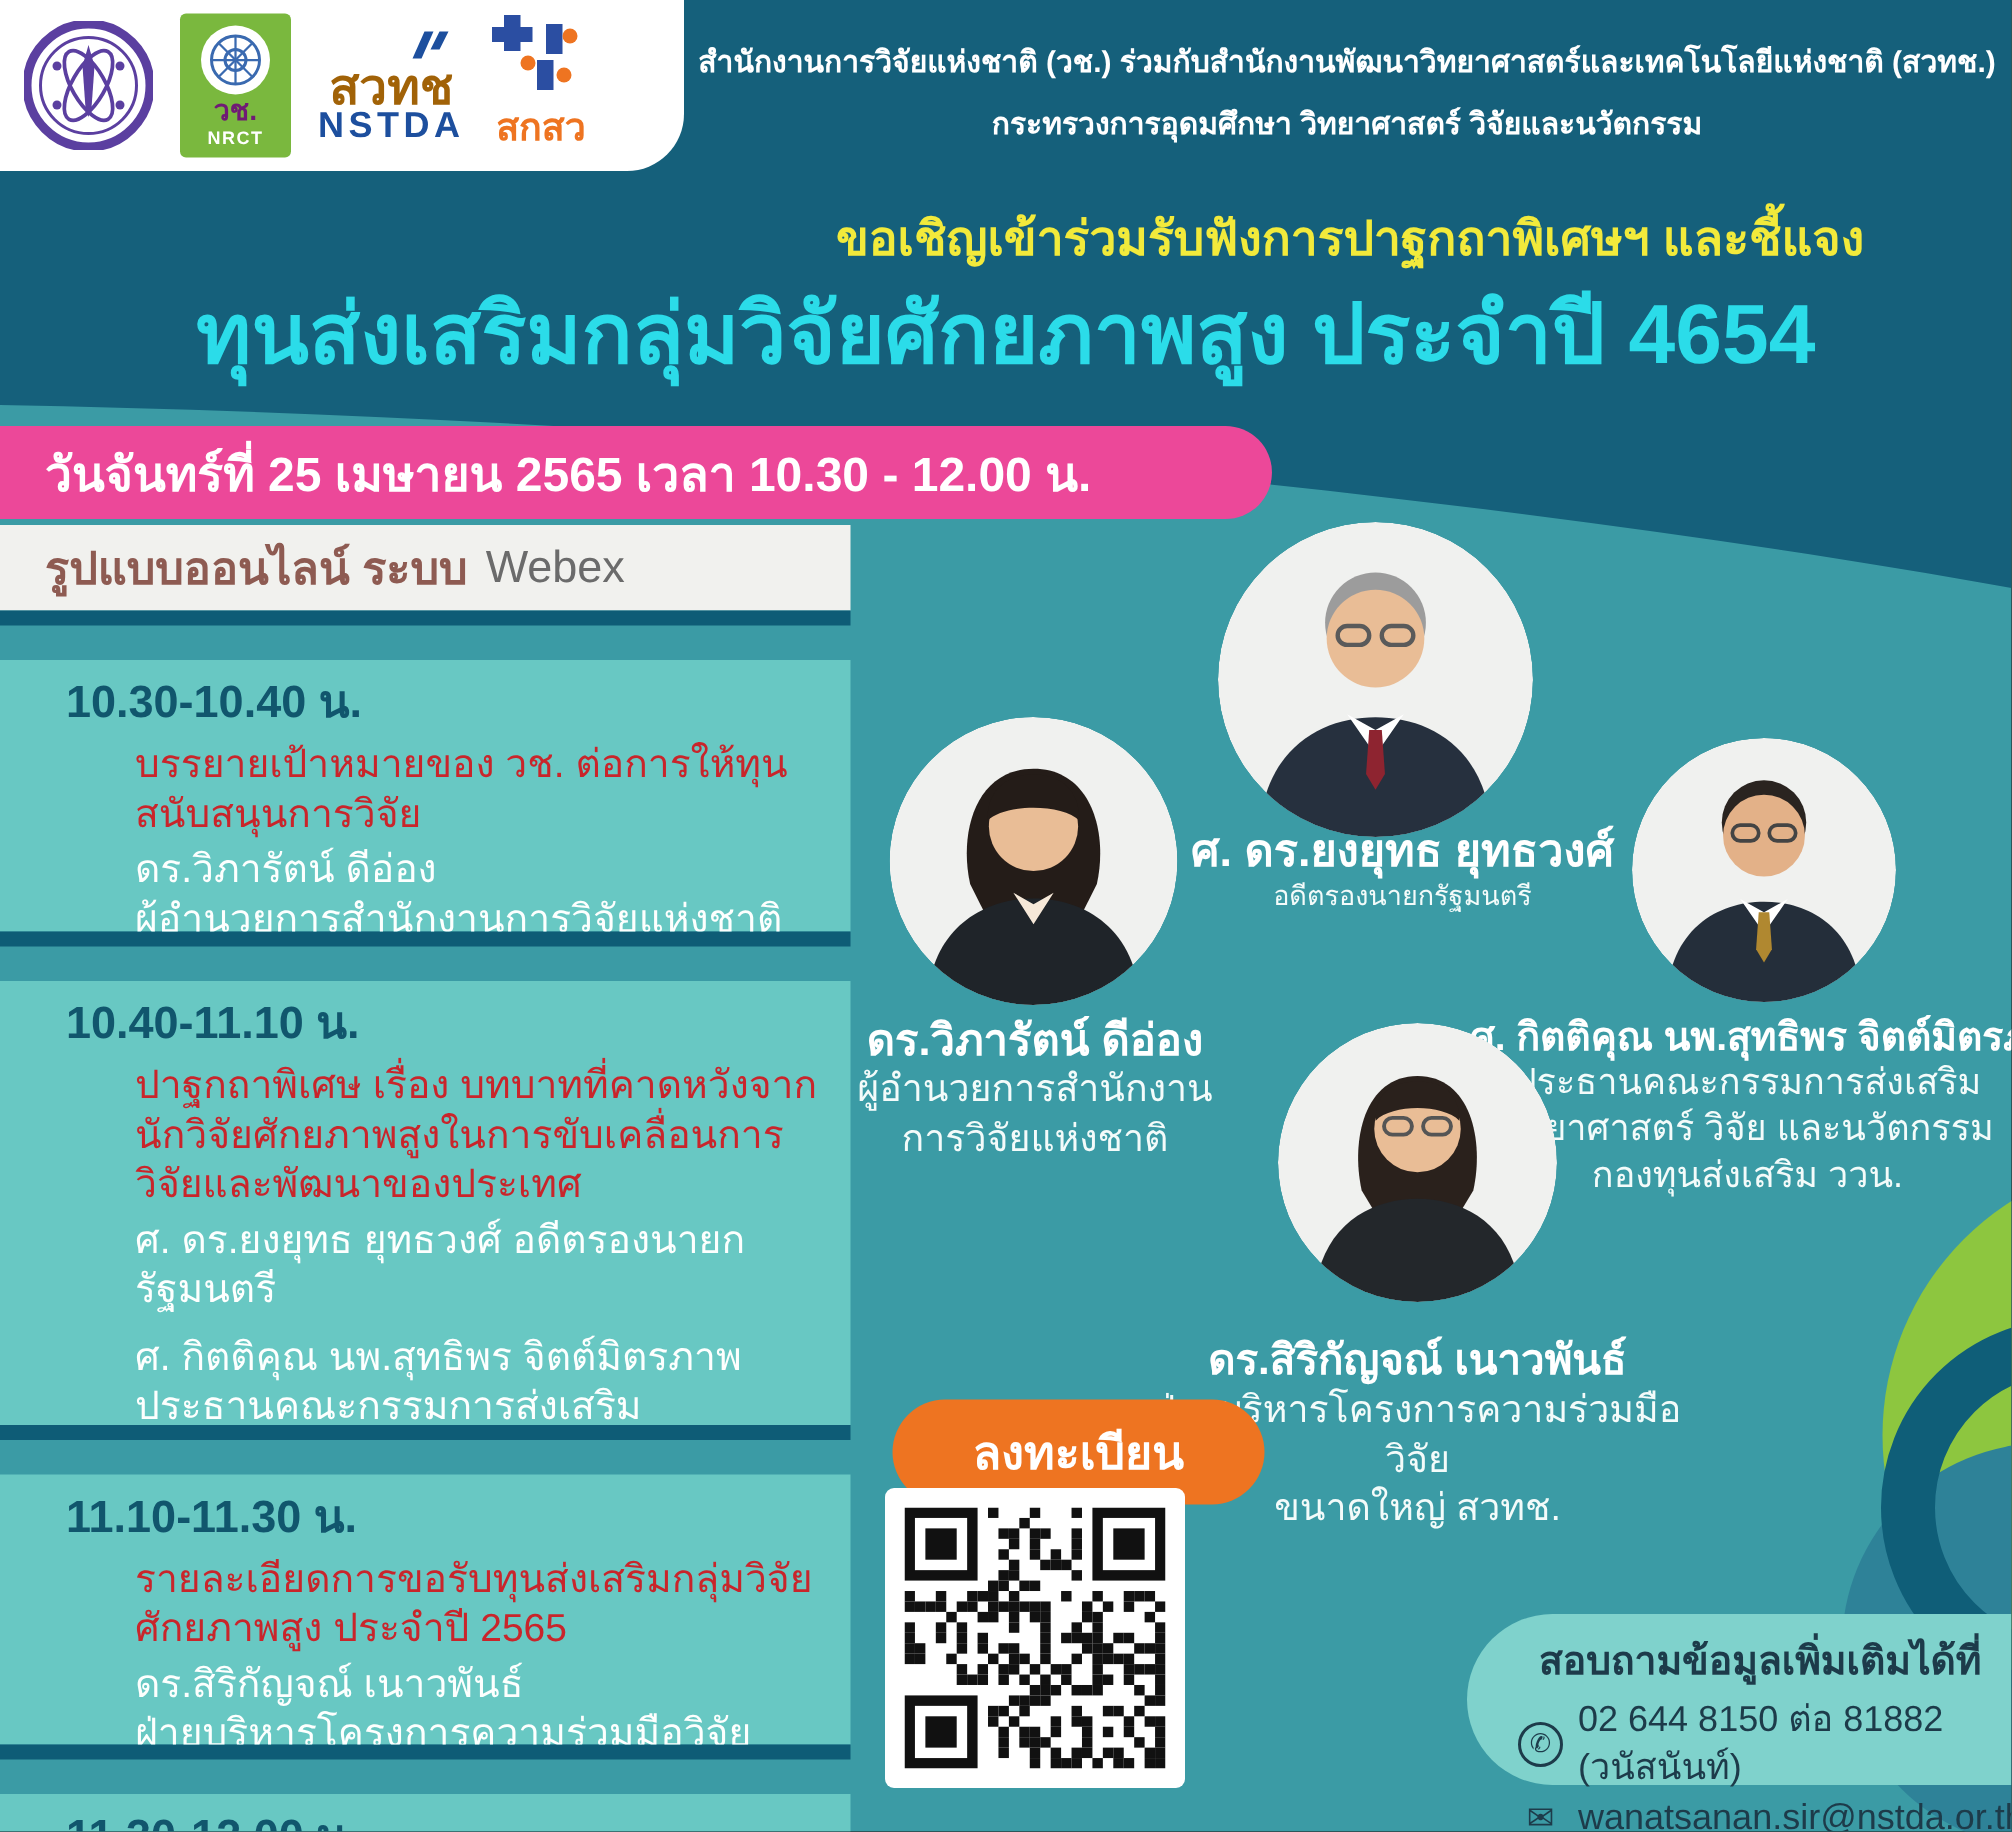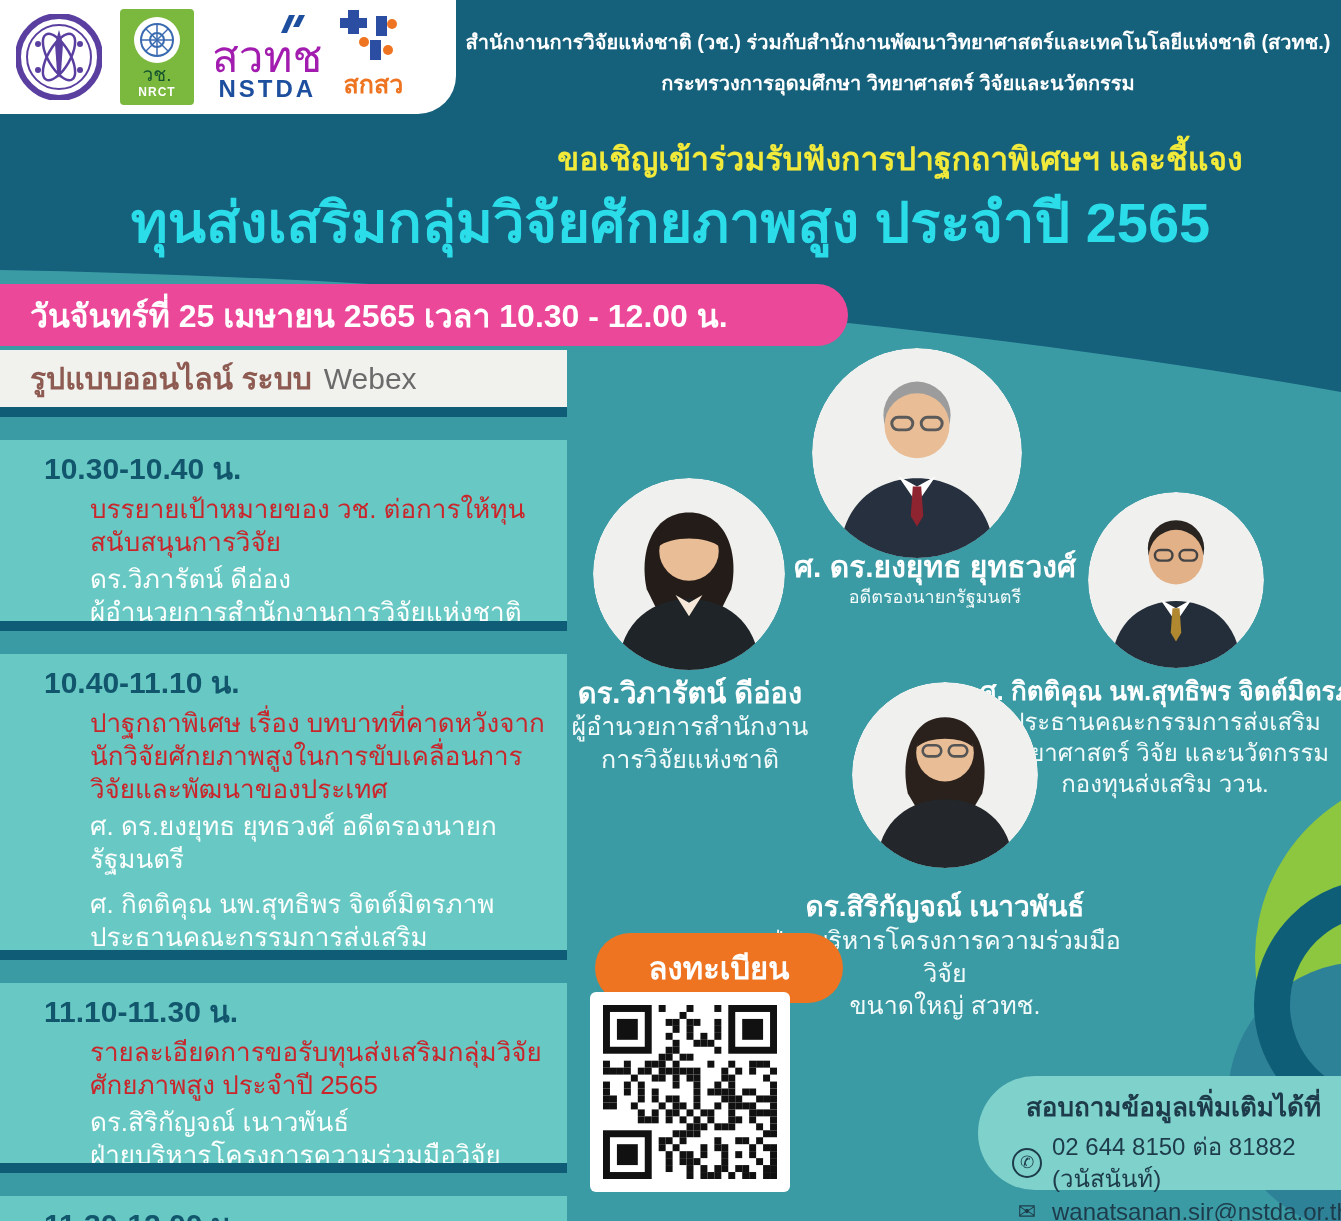--- a/index.html
+++ b/index.html
@@ -10,24 +10,24 @@
   .hero{position:absolute;top:0;left:0;width:1341px;height:268px;background:#15607B;}
   .hero-curve{position:absolute;top:266px;left:0;width:1341px;height:132px;display:block;}
 
   
   .logo-bar{position:absolute;top:0;left:0;width:456px;height:114px;background:#ffffff;
             border-radius:0 0 38px 0;display:flex;align-items:center;gap:18px;padding-left:16px;
             box-sizing:border-box;z-index:5;}
   .logo{display:flex;flex-direction:column;align-items:center;justify-content:center;}
   .nrct-box{width:74px;height:96px;background:#7AB83E;border-radius:4px;display:flex;
             flex-direction:column;align-items:center;justify-content:flex-start;padding-top:6px;box-sizing:border-box;}
-  .nrct-th{color:#14532d;font-weight:normal;font-size:19px;line-height:1.05;}
+  .nrct-th{color:#701a75;font-weight:bold;font-size:19px;line-height:1.05;}
   .nrct-en{color:#fff;font-weight:bold;font-size:12px;letter-spacing:1px;}
   .nstda-wrap{display:flex;flex-direction:column;align-items:center;line-height:1;}
-  .nstda-th{color:#a21caf;font-weight:normal;font-size:44px;}
+  .nstda-th{color:#a16207;font-weight:bold;font-size:33px;}
   .nstda-en{color:#1D4F9E;font-weight:bold;font-size:24px;letter-spacing:3px;margin-top:-2px;}
   .tsri-wrap{display:flex;flex-direction:column;align-items:center;}
   .tsri-txt{color:#EE7421;font-weight:bold;font-size:25px;margin-top:2px;}
 
   
   .org-header{position:absolute;top:22px;left:458px;width:880px;text-align:center;z-index:4;
               color:#fff;font-weight:bold;font-size:20px;line-height:2.05;white-space:nowrap;}
 
   
   .invite{position:absolute;top:133px;left:470px;width:860px;text-align:center;z-index:4;
@@ -164,21 +164,21 @@
       <span class="tsri-txt">สกสว</span>
     </div>
   </div>
 
   <div class="org-header">
     <div>สำนักงานการวิจัยแห่งชาติ (วช.) ร่วมกับสำนักงานพัฒนาวิทยาศาสตร์และเทคโนโลยีแห่งชาติ (สวทช.)</div>
     <div>กระทรวงการอุดมศึกษา วิทยาศาสตร์ วิจัยและนวัตกรรม</div>
   </div>
 
   <div class="invite">ขอเชิญเข้าร่วมรับฟังการปาฐกถาพิเศษฯ และชี้แจง</div>
-  <div class="event-title">ทุนส่งเสริมกลุ่มวิจัยศักยภาพสูง ประจำปี 2565</div>
+  <div class="event-title">ทุนส่งเสริมกลุ่มวิจัยศักยภาพสูง ประจำปี 4654</div>
 
   <div class="date-pill">วันจันทร์ที่ 25 เมษายน 2565 เวลา 10.30 - 12.00 น.</div>
 
   <div class="format-box">
     <span class="format-label">รูปแบบออนไลน์ ระบบ</span>
     <span class="format-value">Webex</span>
   </div>
 
   <div class="schedule-panel">
     <div class="sch-divider"></div>

